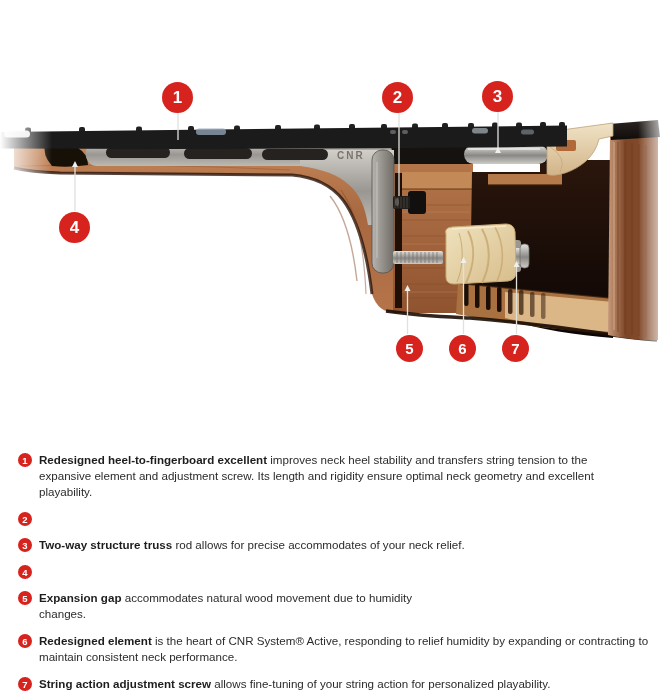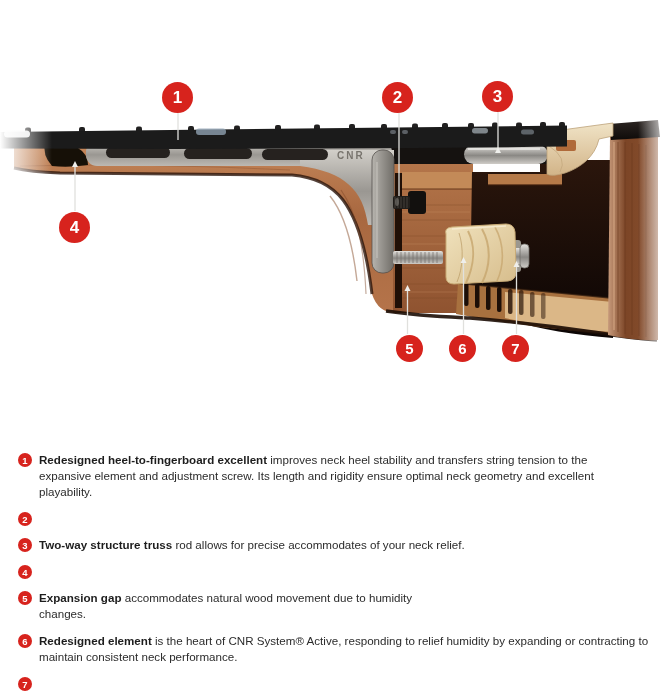--- a/index.html
+++ b/index.html
@@ -260,14 +260,15 @@
   <div class="lg-item">
     <span class="lg-bullet">5</span>
     <p class="lg-text w5"><b>Expansion gap</b><span> accommodates natural wood movement due to humidity changes.</span></p>
   </div>
   <div class="lg-item">
     <span class="lg-bullet">6</span>
     <p class="lg-text w6"><b>Redesigned element</b><span> is the heart of CNR System® Active, responding to relief humidity by expanding or contracting to maintain consistent neck performance.</span></p>
   </div>
   <div class="lg-item">
     <span class="lg-bullet">7</span>
+    <p class="lg-text"><b>String action adjustment screw</b><span> allows fine-tuning of your string action for personalized playability.</span></p>
   </div>
 </div>
 
 </body></html>

